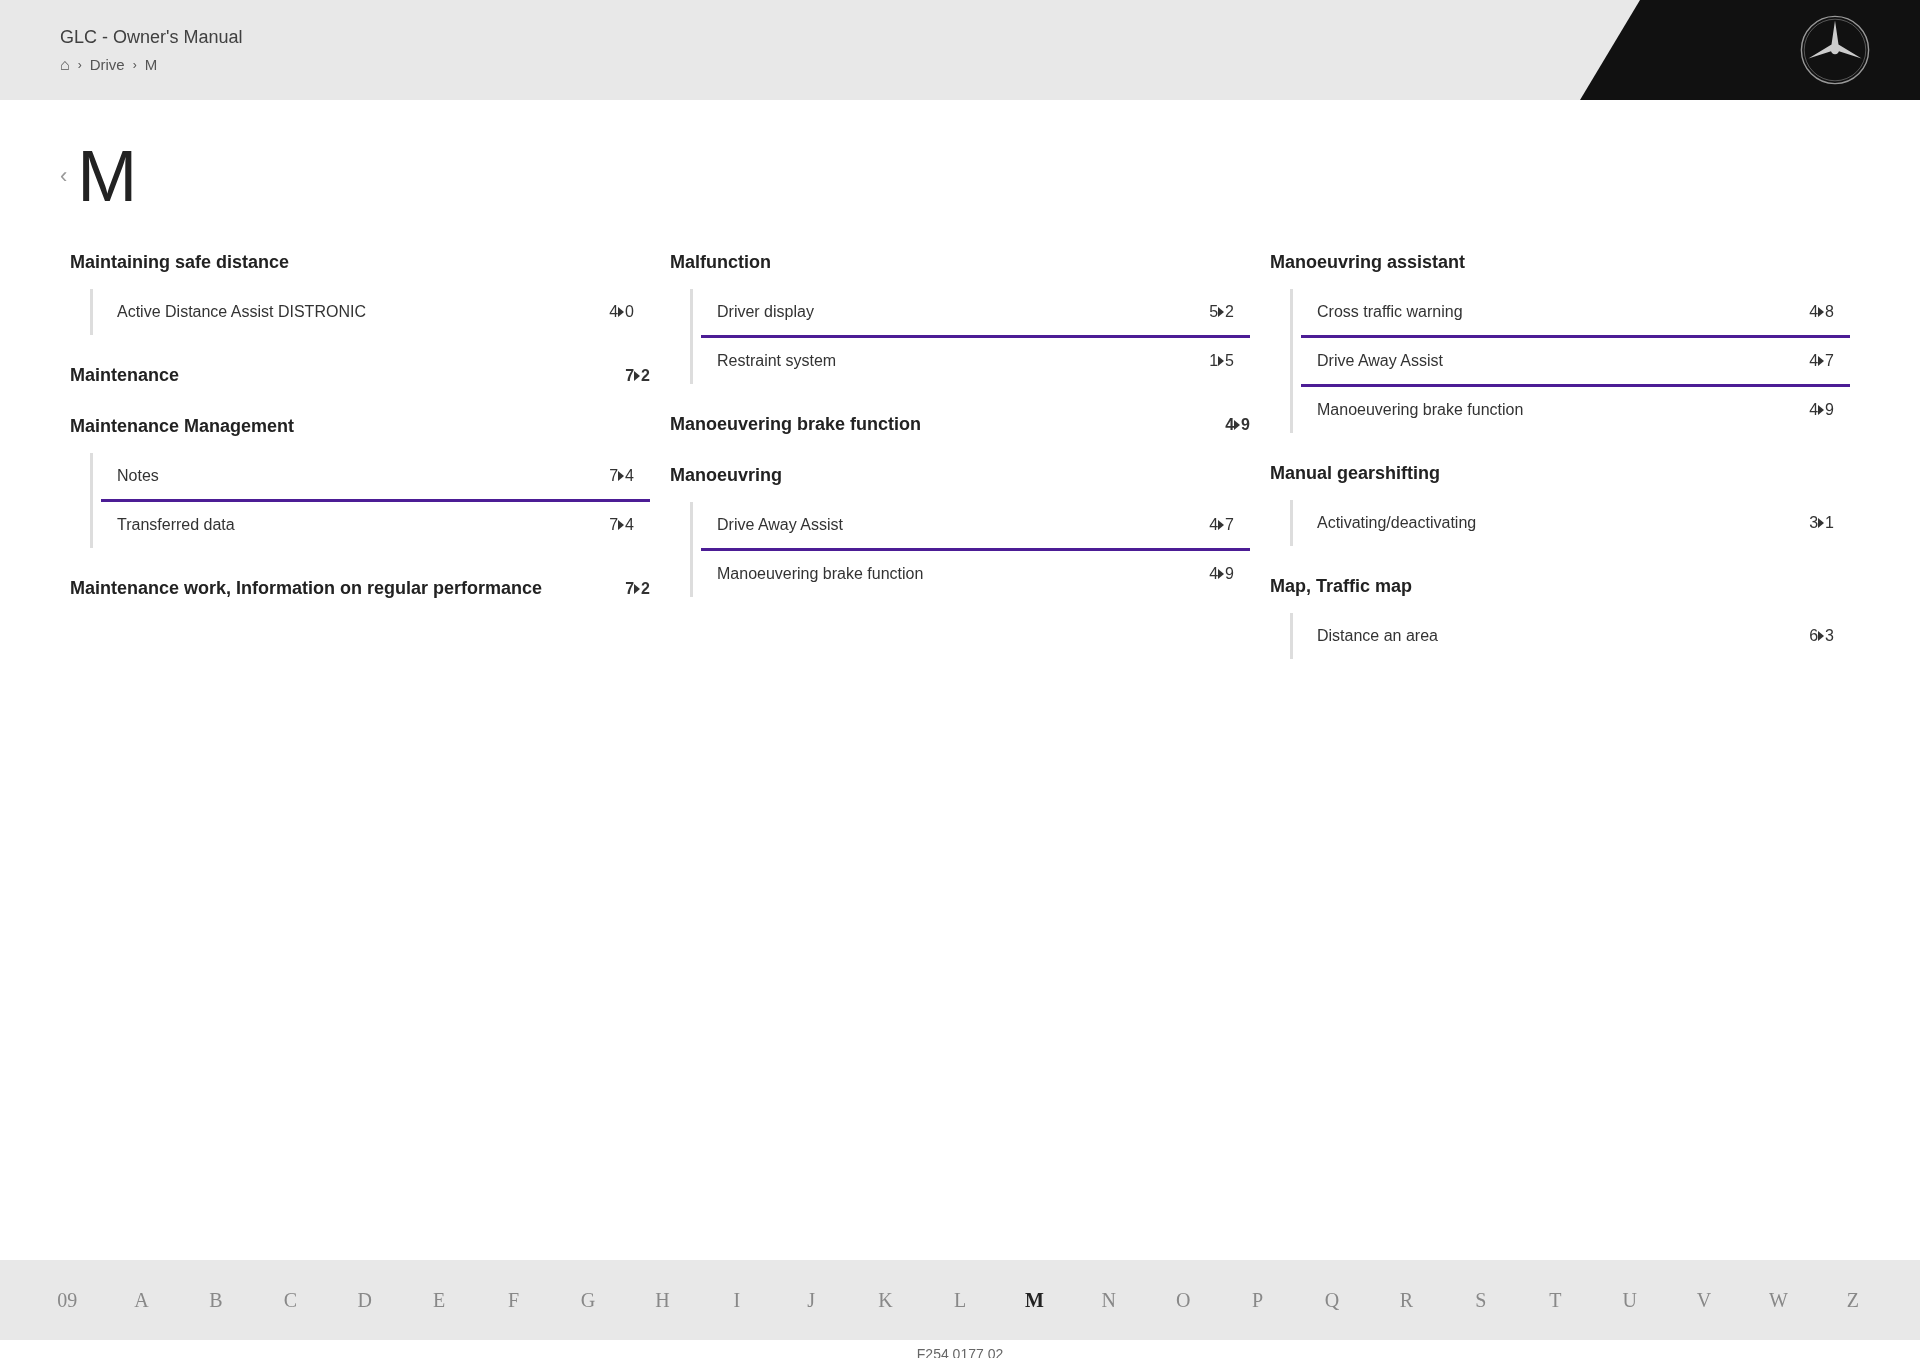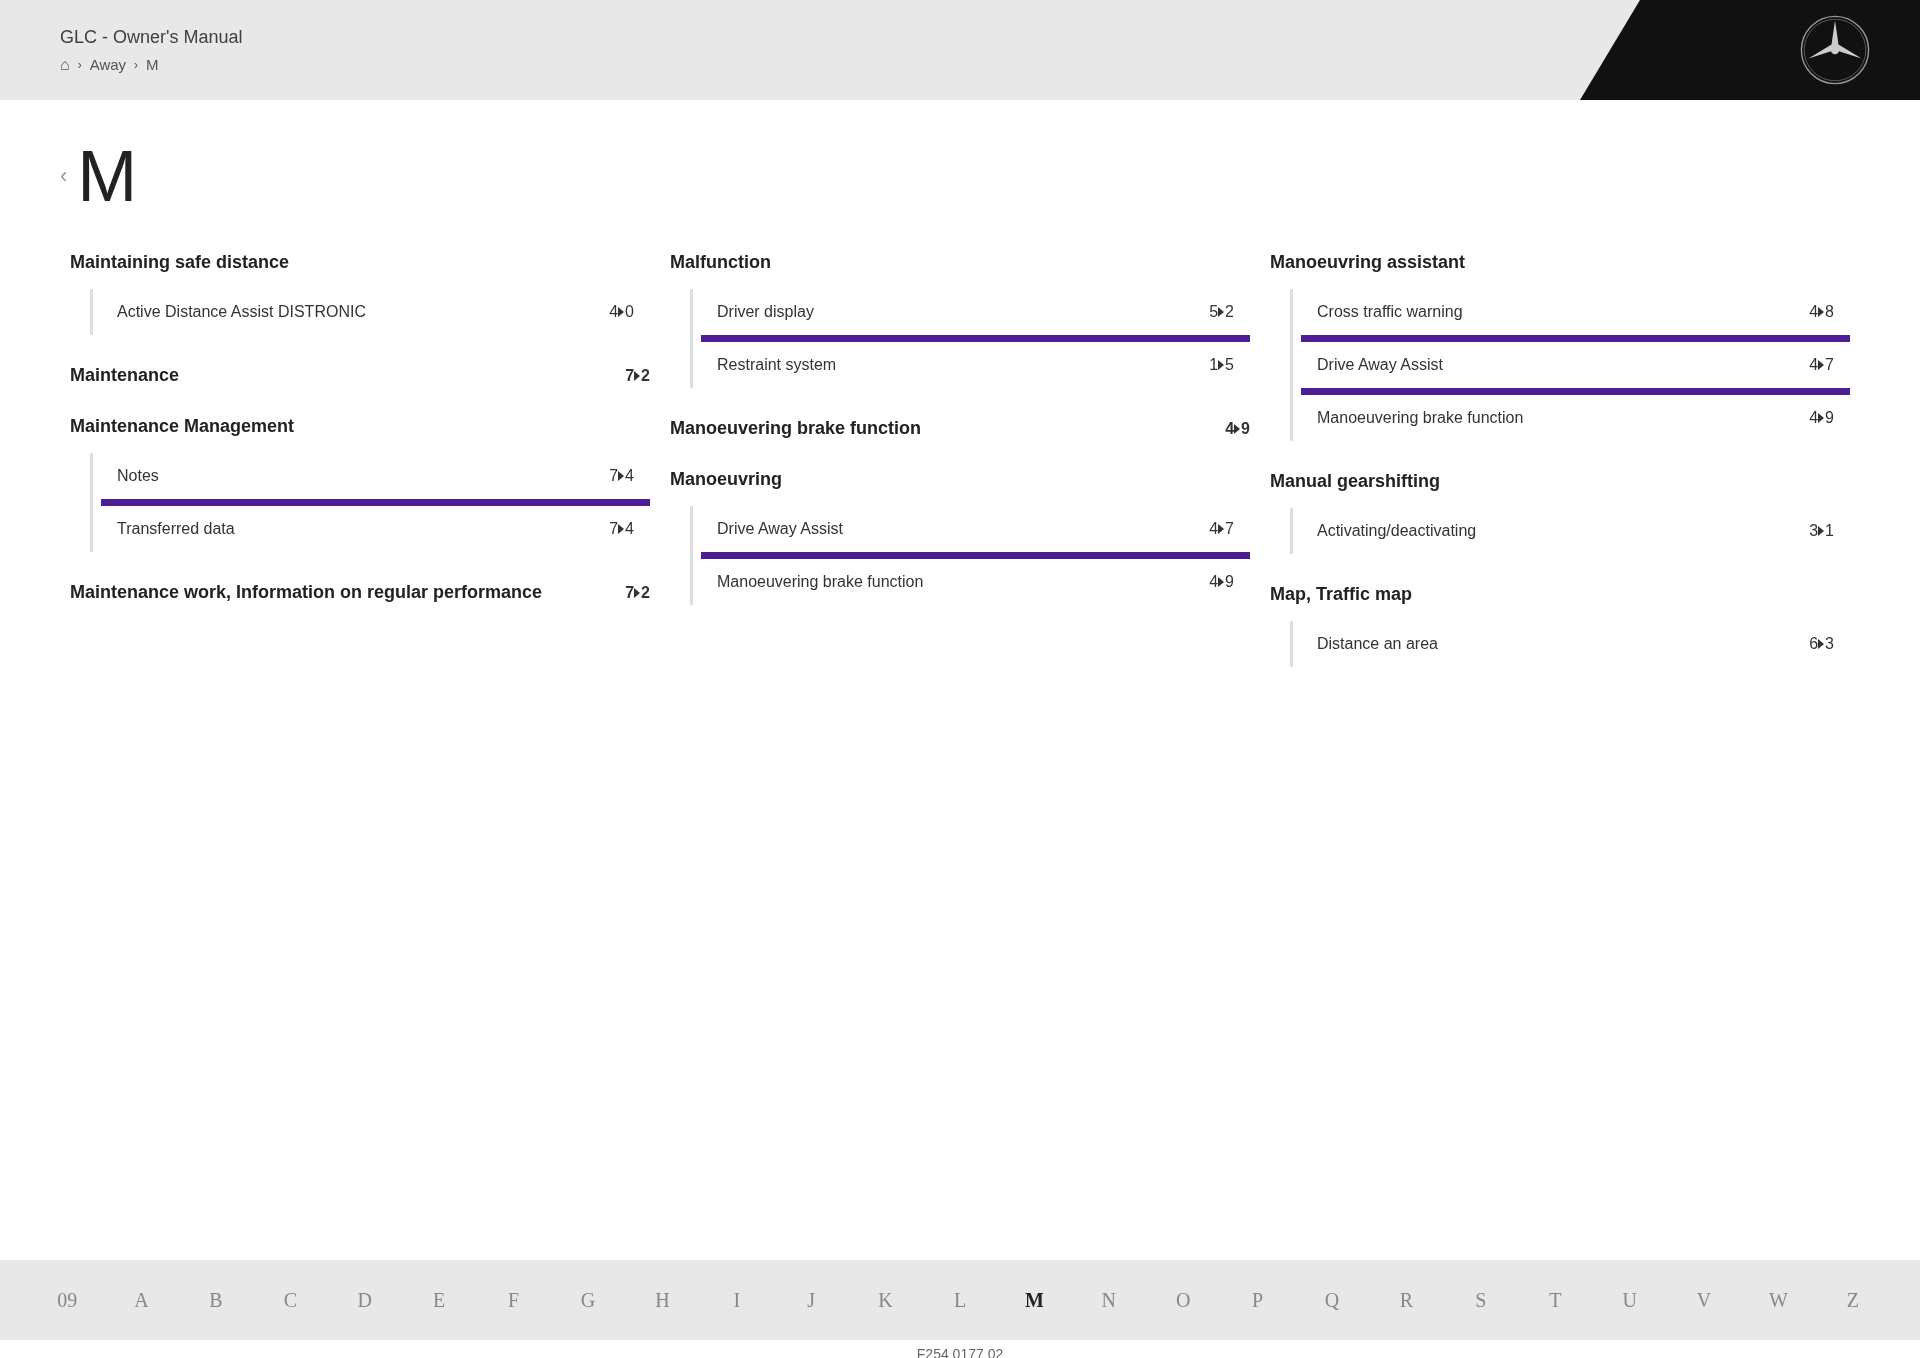--- a/index.html
+++ b/index.html
@@ -92,21 +92,21 @@
       border-left: 3px solid #ddd;
       padding-left: 8px;
       margin-left: 20px;
       margin-bottom: 20px;
     }
     .entry {
       display: flex;
       justify-content: space-between;
       align-items: center;
       padding: 14px 16px;
-      border-bottom: 7px solid #4c1d95;
+      border-bottom: 3px solid #4c1d95;
       font-size: 16px;
       color: #333;
     }
     .entry:last-child { border-bottom: none; }
     .entry-label { flex: 1; }
     .entry-page {
       font-size: 16px;
       color: #333;
       white-space: nowrap;
       margin-left: 10px;
@@ -157,21 +157,21 @@
   </style>
 </head>
 <body>
 
 <div class="header">
   <div class="header-left">
     <div class="header-title">GLC - Owner's Manual</div>
     <nav class="breadcrumb">
       <span class="home-icon">⌂</span>
       <span class="chevron">›</span>
-      <a>Away</a>
+      <a>Drive</a>
       <span class="chevron">›</span>
       <span>M</span>
     </nav>
   </div>
   <div class="header-logo-area">
 
     <svg class="mercedes-star" viewBox="0 0 100 100" xmlns="http://www.w3.org/2000/svg">
       <circle cx="50" cy="50" r="48" fill="none" stroke="#999" stroke-width="2"></circle>
       <circle cx="50" cy="50" r="44" fill="none" stroke="#777" stroke-width="1"></circle>
 

